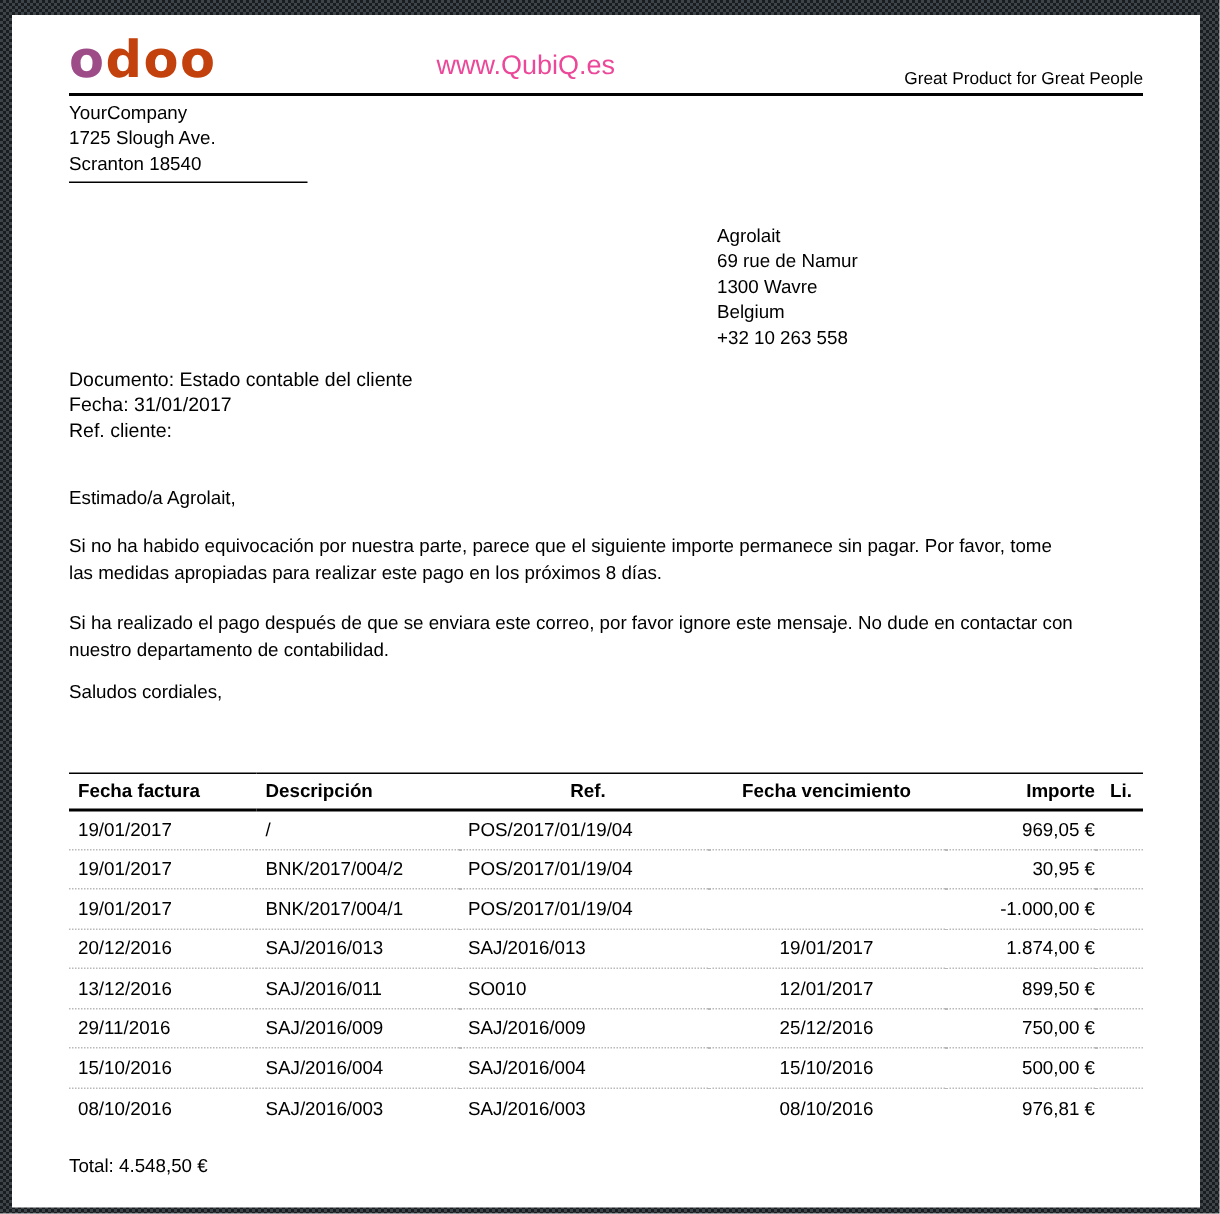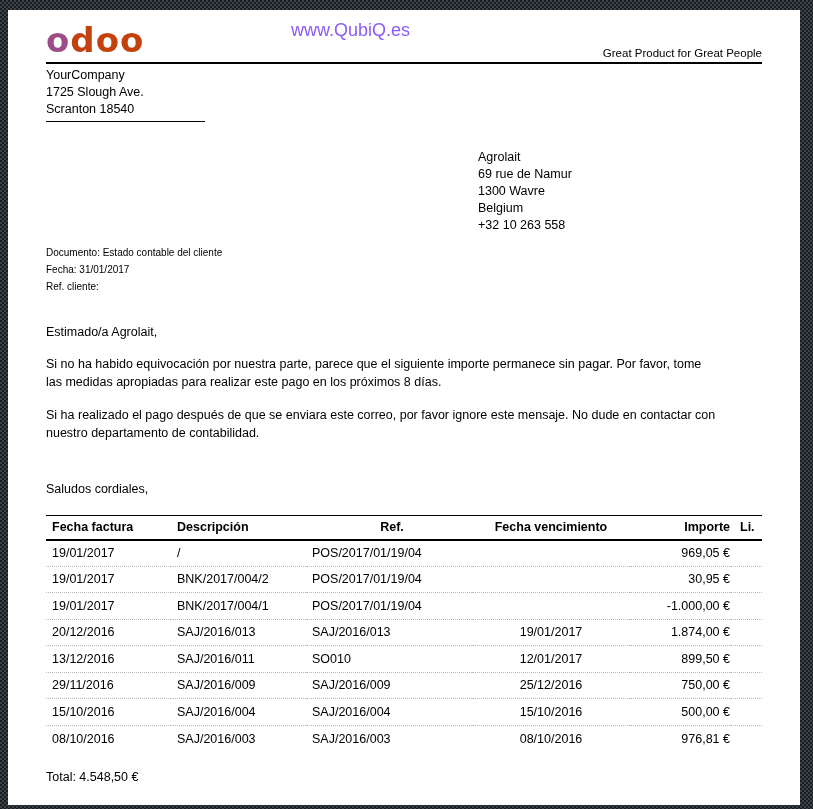--- a/index.html
+++ b/index.html
@@ -16,22 +16,22 @@
   }
   
   .logo {
     position: absolute; left: 38px; top: 10px;
     font-family: "DejaVu Sans", sans-serif;
     font-size: 34px; font-weight: bold; letter-spacing: 1px; line-height: 40px;
   }
   .logo .o1 { color: #9d4c87; }
   .logo .rest { color: #c2410c; }
   .website {
-    position: absolute; left: 283px; top: 9px;
-    font-size: 18px; line-height: 22px; color: #8b5cf6;
+    position: absolute; left: 283px; top: 22px;
+    font-size: 18px; line-height: 22px; color: #ec4899;
     text-decoration: none; cursor: pointer;
   }
   .tagline {
     position: absolute; right: 38px; top: 36px;
     font-size: 11.5px; line-height: 14px; text-align: left;
   }
   .header-rule {
     position: absolute; left: 38px; top: 52px; width: 716px; height: 0;
     border-top: 2px solid #000;
   }
@@ -43,26 +43,26 @@
     width: 159px; height: 0; border-bottom: 1px solid #000; margin-top: 3px;
   }
   
   .recipient {
     position: absolute; left: 470px; top: 139px;
     font-size: 12.5px; line-height: 17px;
   }
   
   .docinfo {
     position: absolute; left: 38px; top: 234px;
-    font-size: 10px; line-height: 17px;
+    font-size: 13px; line-height: 17px;
   }
   .salutation { position: absolute; left: 38px; top: 313px; font-size: 12.5px; line-height: 18px; }
   .para1 { position: absolute; left: 38px; top: 345px; font-size: 12.5px; line-height: 18px; white-space: pre; }
   .para2 { position: absolute; left: 38px; top: 396px; font-size: 12.5px; line-height: 18px; white-space: pre; }
-  .closing { position: absolute; left: 38px; top: 442px; font-size: 12.5px; line-height: 18px; margin-top: 28px; }
+  .closing { position: absolute; left: 38px; top: 442px; font-size: 12.5px; line-height: 18px; }
   
   .stmt-table {
     position: absolute; left: 38px; top: 505px; width: 716px;
     border-collapse: collapse; table-layout: fixed;
     font-size: 12.5px;
     border-top: 1.5px solid #000;
   }
   .stmt-table col.w0 { width: 125px; }
   .stmt-table col.w1 { width: 135px; }
   .stmt-table col.w2 { width: 166px; }

